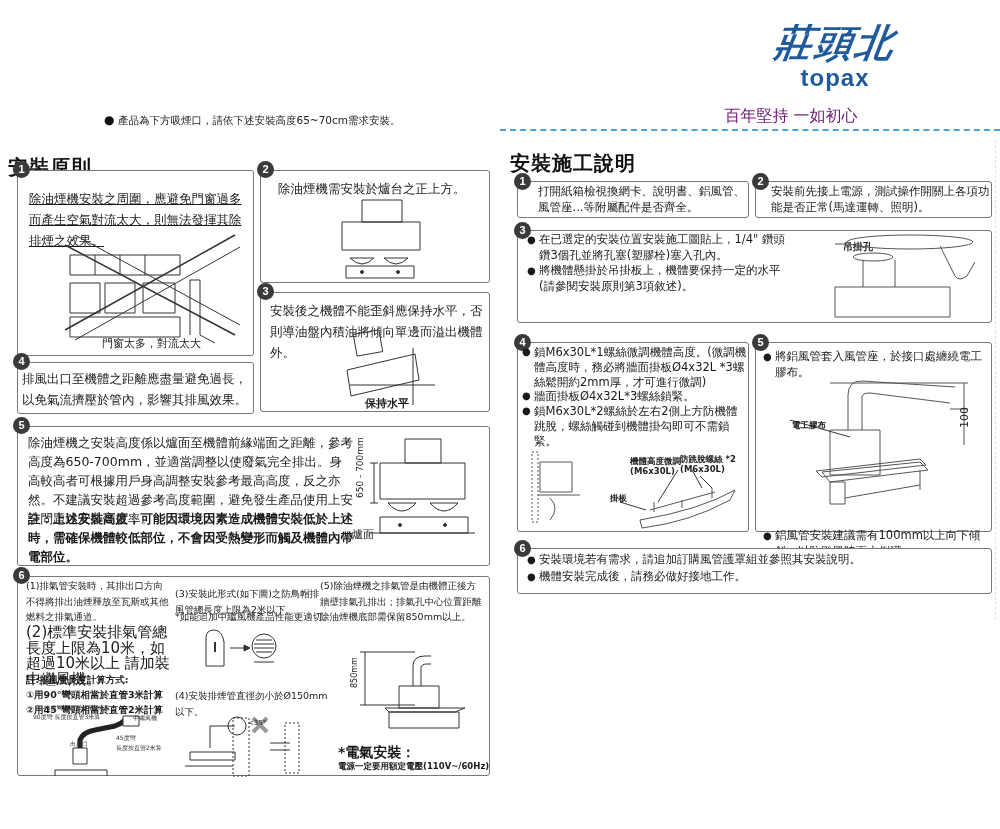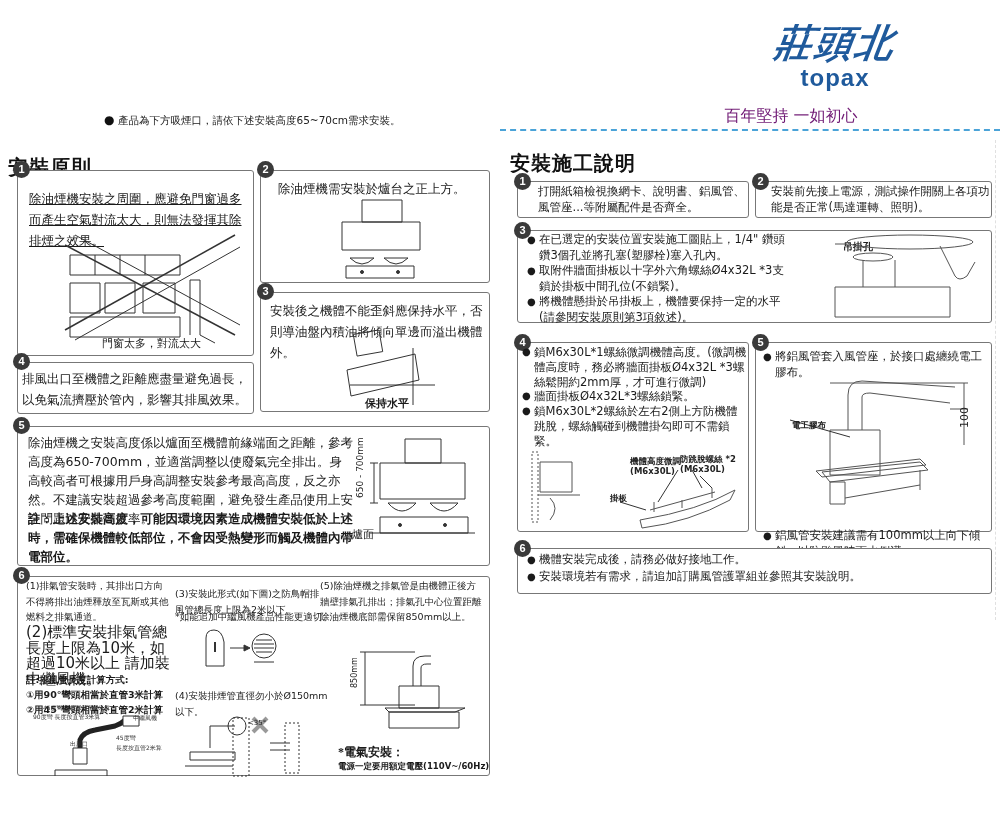--- a/index.html
+++ b/index.html
@@ -197,38 +197,37 @@
       <line x1="5" y1="2" x2="60" y2="2"></line>
       <line x1="5" y1="55" x2="60" y2="55"></line>
     <path d="M58 36 L58 16 Q58 6 70 6 L76 6"></path>
       <path d="M66 36 L66 18 Q66 14 72 14 L76 14"></path>
     <rect x="44" y="36" width="40" height="22"></rect>
     <polygon points="30,58 110,58 100,62 34,62"></polygon>
     <rect x="34" y="62" width="70" height="16"></rect>
   </g>
 </svg>
 <div class="lbl" style="left:350px; top:688px; transform:rotate(-90deg); transform-origin:left top; white-space:nowrap; font-size:8px;">850mm</div>
-<div class="txt-s bold" style="left:338px; top:745px; font-size:12px;font-family:Liberation Serif, serif;">*電氣安裝：</div>
+<div class="txt-s bold" style="left:338px; top:745px; font-size:14px;">*電氣安裝：</div>
 <div class="txt-s bold" style="left:338px; top:759px; font-size:8.5px;">電源一定要用額定電壓(110V~/60Hz)</div>
 
 <div class="h-main" style="left:510px; top:150px;">安裝施工說明</div>
 
 <div class="box" style="left:517px; top:181px; width:232px; height:37px;"></div>
 <div class="num" style="left:514px; top:173px;">1</div>
 <div class="txt-s" style="left:538px; top:183px; width:210px; font-size:11.5px; line-height:16px;">打開紙箱檢視換網卡、說明書、鋁風管、風管座...等附屬配件是否齊全。</div>
 
 <div class="box" style="left:755px; top:181px; width:237px; height:37px;"></div>
 <div class="num" style="left:752px; top:173px;">2</div>
 <div class="txt-s" style="left:771px; top:183px; width:222px; font-size:11.5px; line-height:16px;">安裝前先接上電源，測試操作開關上各項功能是否正常(馬達運轉、照明)。</div>
 
 <div class="box" style="left:517px; top:230px; width:475px; height:93px;"></div>
 <div class="num" style="left:514px; top:222px;">3</div>
 <div class="txt-s" style="left:527px; top:232px; width:265px; font-size:11.5px; line-height:15.5px;">
   <div class="bul">在已選定的安裝位置安裝施工圖貼上，1/4" 鑽頭鑽3個孔並將孔塞(塑膠栓)塞入孔內。</div>
-  <div class="bul">取附件牆面掛板以十字外六角螺絲Ø4x32L *3支鎖於掛板中間孔位(不鎖緊)。</div>
   <div class="bul">將機體懸掛於吊掛板上，機體要保持一定的水平(請參閱安裝原則第3項敘述)。</div>
 </div>
 <div class="lbl-b" style="left:803px; top:240px;margin-left:40px;">吊掛孔</div>
 <svg style="left:835px; top:232px;" width="145" height="88">
   <g fill="none" stroke="#555" stroke-width="1">
     <line x1="0" y1="12" x2="12" y2="12"></line>
     <ellipse cx="75" cy="10" rx="63" ry="7"></ellipse>
     <ellipse cx="38" cy="25" rx="20" ry="4"></ellipse>
     <line x1="28" y1="28" x2="28" y2="55"></line>
       <line x1="60" y1="28" x2="60" y2="55"></line>
@@ -292,15 +291,15 @@
     <rect x="10" y="22" width="15" height="22"></rect>
     <line x1="25" y1="38" x2="100" y2="25"></line>
       <line x1="100" y1="10" x2="100" y2="30"></line>
   </g>
 </svg>
 <div class="txt-s bul" style="left:763px; top:497px; width:222px; font-size:11.5px; line-height:15.5px;">鋁風管安裝建議需有100mm以上向下傾斜，以防颱風時雨水倒灌。</div>
 
 <div class="box" style="left:517px; top:548px; width:475px; height:46px;"></div>
 <div class="num" style="left:514px; top:540px;">6</div>
 <div class="txt-s" style="left:527px; top:551px; width:460px; font-size:11.5px; line-height:17px;">
+  <div class="bul">安裝環境若有需求，請追加訂購風管護罩組並參照其安裝說明。</div>
   <div class="bul">機體安裝完成後，請務必做好接地工作。</div>
-  <div class="bul">安裝環境若有需求，請追加訂購風管護罩組並參照其安裝說明。</div>
 </div>
 
 </body></html>

